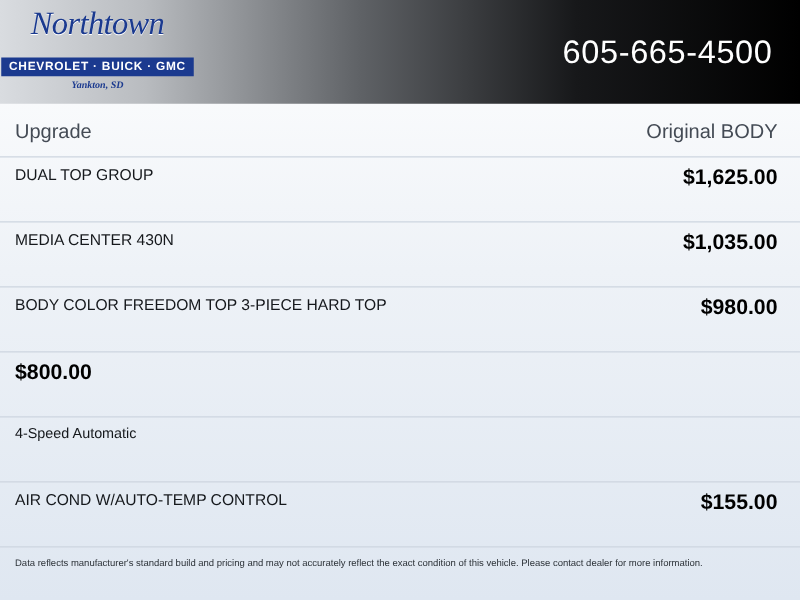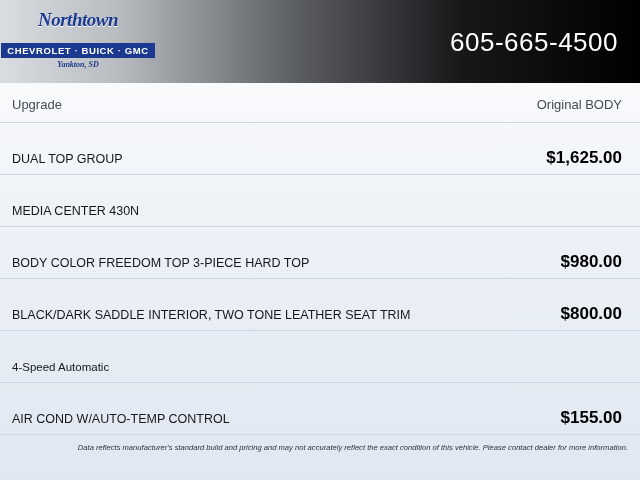--- a/index.html
+++ b/index.html
@@ -38,22 +38,22 @@
     width: 140px;
     height: 66px;
     display: flex;
     flex-direction: column;
     align-items: center;
     justify-content: center;
   }
   .logo-word {
     font-family: "Liberation Serif", serif;
     font-style: italic;
-    font-weight: bold;
-    font-size: 19px;
+    font-weight: normal;
+    font-size: 26px;
     color: #1b3a8f;
     letter-spacing: -0.5px;
     line-height: 1;
     text-shadow: 0 1px 0 #ffffff;
   }
   .logo-bar {
     margin-top: 14px;
     background: #1b3a8f;
     color: #ffffff;
     font-size: 9.5px;
@@ -80,34 +80,34 @@
     letter-spacing: 0.5px;
     white-space: nowrap;
   }
 
   
   .col-head {
     display: flex;
     align-items: center;
     justify-content: space-between;
     padding: 14px 18px 10px 12px;
-    font-size: 13px;
+    font-size: 16px;
     color: #444b55;
     background: transparent;
   }
   .col-head .left { text-align: left; }
   .col-head .right { text-align: right; }
 
   
   .rows {
     width: 100%;
   }
   .row {
     display: flex;
-    align-items: flex-end;
+    align-items: flex-start;
     justify-content: space-between;
     min-height: 52px;
     padding: 6px 18px 6px 12px;
     box-sizing: border-box;
     border-top: 1px solid #cdd5e0;
   }
   .row:first-child { border-top: 1px solid #cdd5e0; }
   .row .label {
     font-size: 12.5px;
     color: #15181c;
@@ -123,24 +123,22 @@
   }
   .row.small .label {
     font-size: 11.5px;
   }
 
   
   .footer {
     border-top: 1px solid #cdd5e0;
     padding: 8px 12px 0 12px;
     font-size: 7.6px;
-    font-style: italic;
     color: #2c3238;
     line-height: 1.4;
-    text-align: right;
   }
 </style>
 </head>
 <body>
 
 <div class="page">
 
   <div class="header">
     <div class="logo-box">
       <div class="logo-word">Northtown</div>
@@ -157,29 +155,29 @@
 
   <div class="rows">
 
     <div class="row">
       <div class="label">DUAL TOP GROUP</div>
       <div class="price">$1,625.00</div>
     </div>
 
     <div class="row">
       <div class="label">MEDIA CENTER 430N</div>
+      <div class="price">$1,035.00</div>
     </div>
 
     <div class="row">
       <div class="label">BODY COLOR FREEDOM TOP 3-PIECE HARD TOP</div>
       <div class="price">$980.00</div>
     </div>
 
     <div class="row">
-      <div class="label">BLACK/DARK SADDLE INTERIOR, TWO TONE LEATHER SEAT TRIM</div>
       <div class="price">$800.00</div>
     </div>
 
     <div class="row small">
       <div class="label">4-Speed Automatic</div>
     </div>
 
     <div class="row">
       <div class="label">AIR COND W/AUTO-TEMP CONTROL</div>
       <div class="price">$155.00</div>

